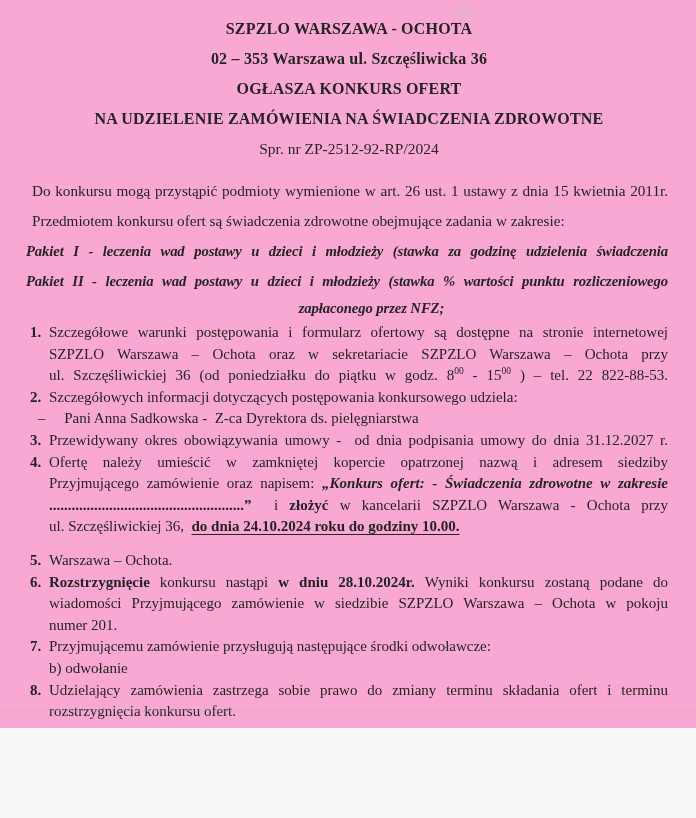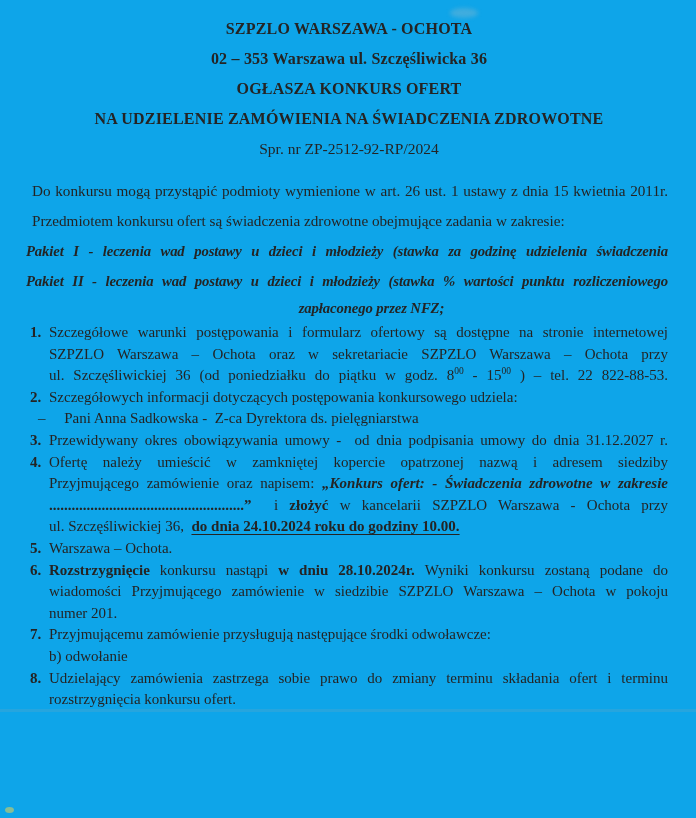--- a/index.html
+++ b/index.html
@@ -3,24 +3,24 @@
 <meta charset="utf-8">
 <style>
   html,body{margin:0;padding:0;}
   body{
     width:696px;height:818px;
     background:#f6f6f4;
     font-family:"Liberation Serif", serif;
   }
   .page{
     position:relative;
-    width:696px;height:818px;
+    width:696px;height:728px;
     box-sizing:border-box;
     padding:14px 28px 0 30px;
-    background:#0ea5e9;
+    background:#f9a8d4;
     color:#242424;
     overflow:hidden;
   }
   
   .hdr{text-align:center;}
   .hline{font-size:16px;line-height:30px;font-weight:bold;letter-spacing:.2px;}
   .hline.case{font-weight:normal;font-size:15.5px;letter-spacing:0;}
   
   .blk{position:relative;}
   .intro{margin-top:13px;}
@@ -83,21 +83,21 @@
       </div>
       <div class="blk item">
         <span class="num">4.</span>
         <div class="line j" style="padding-left: 19px;"><span class="">Ofertę należy umieścić w zamkniętej kopercie opatrzonej nazwą i adresem siedziby</span></div>
         <div class="line j" style="padding-left: 19px;"><span class="">Przyjmującego zamówienie oraz napisem: </span><span class="s-b s-i">„Konkurs ofert: - Świadczenia zdrowotne w zakresie</span></div>
         <div class="line j" style="padding-left: 19px;"><span class="s-b">....................................................”</span><span class="">  i </span><span class="s-b">złożyć</span><span class=""> w kancelarii SZPZLO Warszawa - Ochota przy</span></div>
         <div class="line" style="padding-left: 19px;"><span class="">ul. Szczęśliwickiej 36,  </span><span class="s-b s-u">do dnia 24.10.2024 roku do godziny 10.00.</span></div>
       </div>
       <div class="blk item">
         <span class="num">5.</span>
-        <div class="line" style="padding-left: 19px;"><span class="">Warszawa – Ochota.</span></div>
+        <div class="line" style="padding-left: 19px; margin-top: 12px;"><span class="">Warszawa – Ochota.</span></div>
       </div>
       <div class="blk item">
         <span class="num">6.</span>
         <div class="line j" style="padding-left: 19px;"><span class="s-b">Rozstrzygnięcie</span><span class=""> konkursu nastąpi </span><span class="s-b">w dniu 28.10.2024r.</span><span class=""> Wyniki konkursu zostaną podane do</span></div>
         <div class="line j" style="padding-left: 19px;"><span class="">wiadomości Przyjmującego zamówienie w siedzibie SZPZLO Warszawa – Ochota w pokoju</span></div>
         <div class="line" style="padding-left: 19px;"><span class="">numer 201.</span></div>
       </div>
       <div class="blk item">
         <span class="num">7.</span>
         <div class="line" style="padding-left: 19px;"><span class="">Przyjmującemu zamówienie przysługują następujące środki odwoławcze:</span></div>

